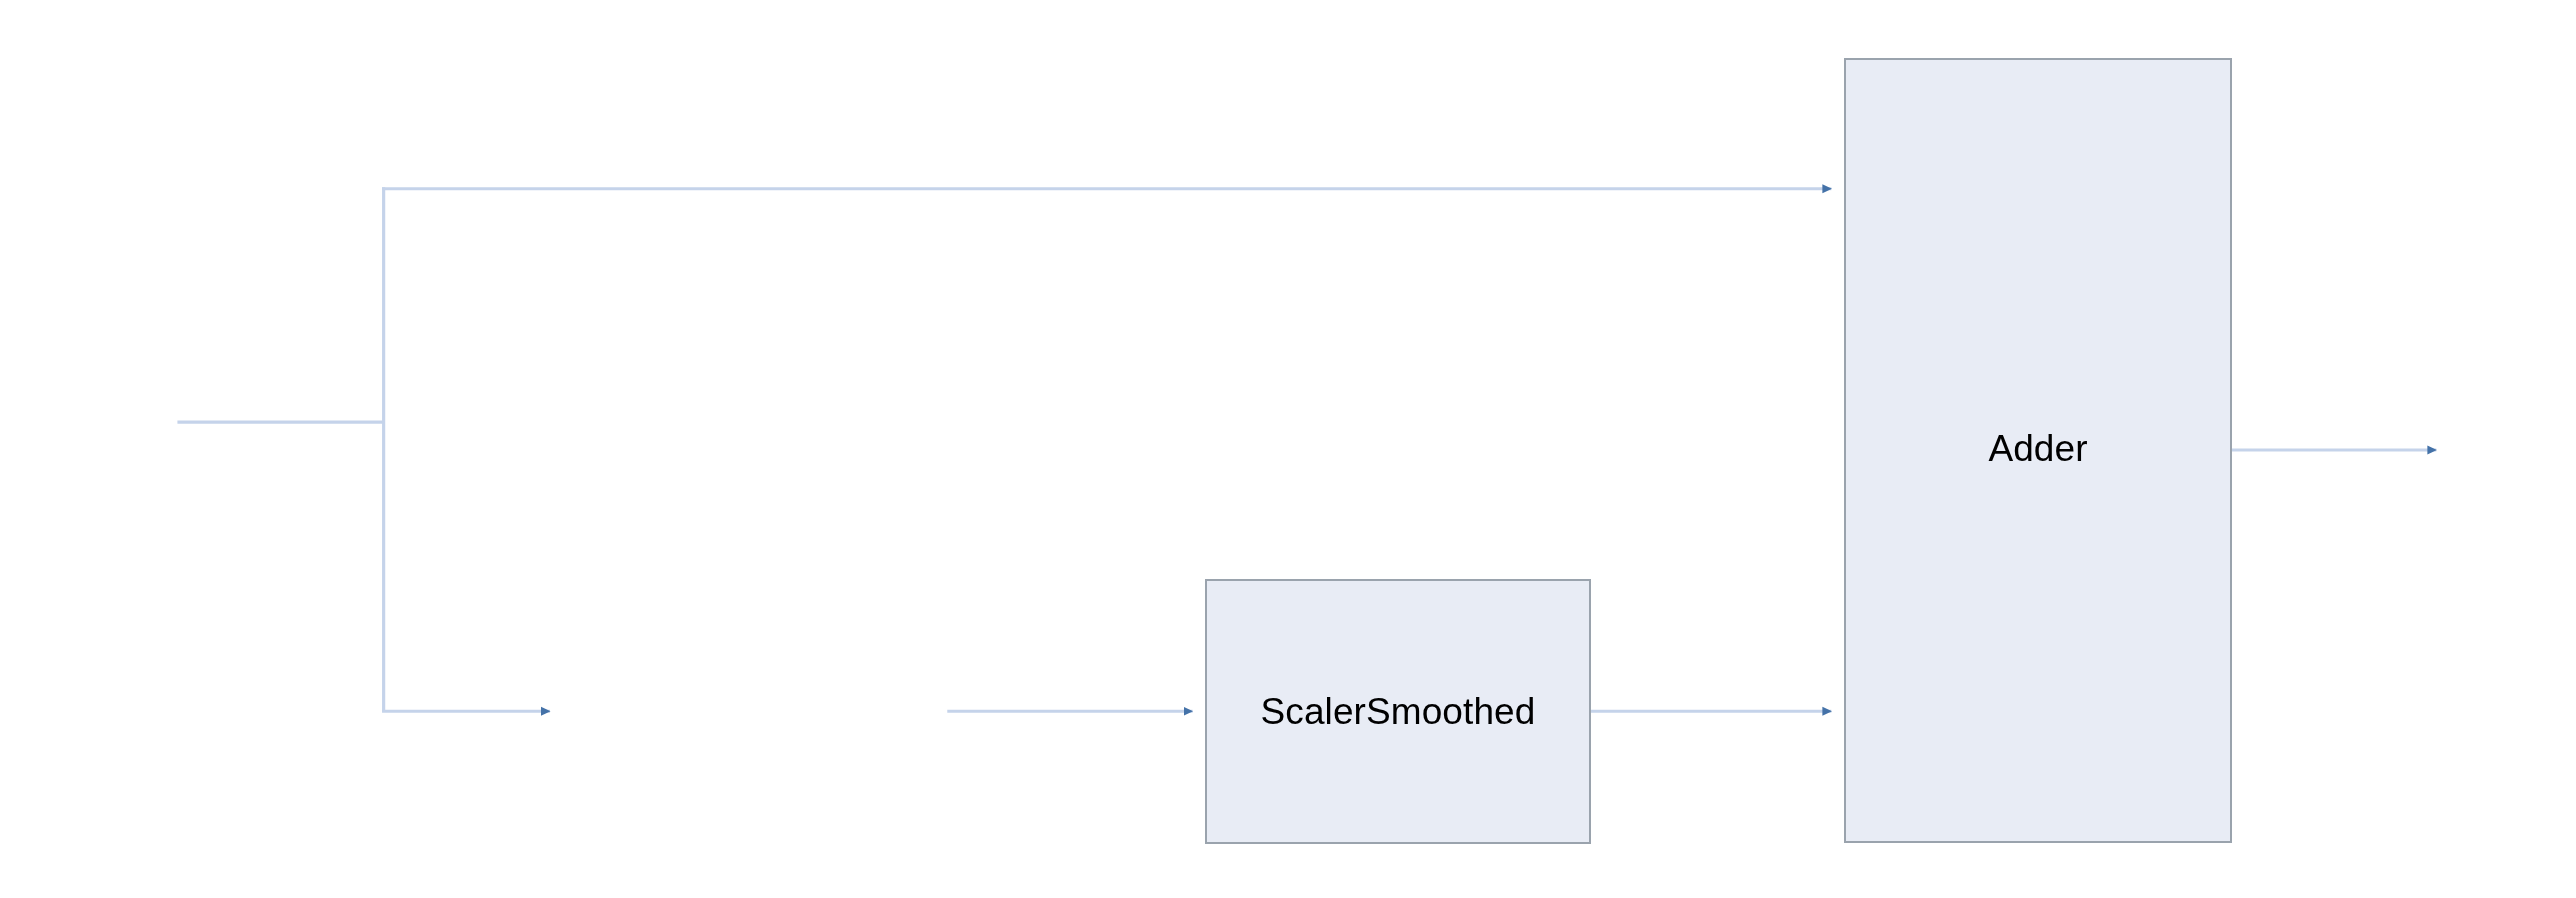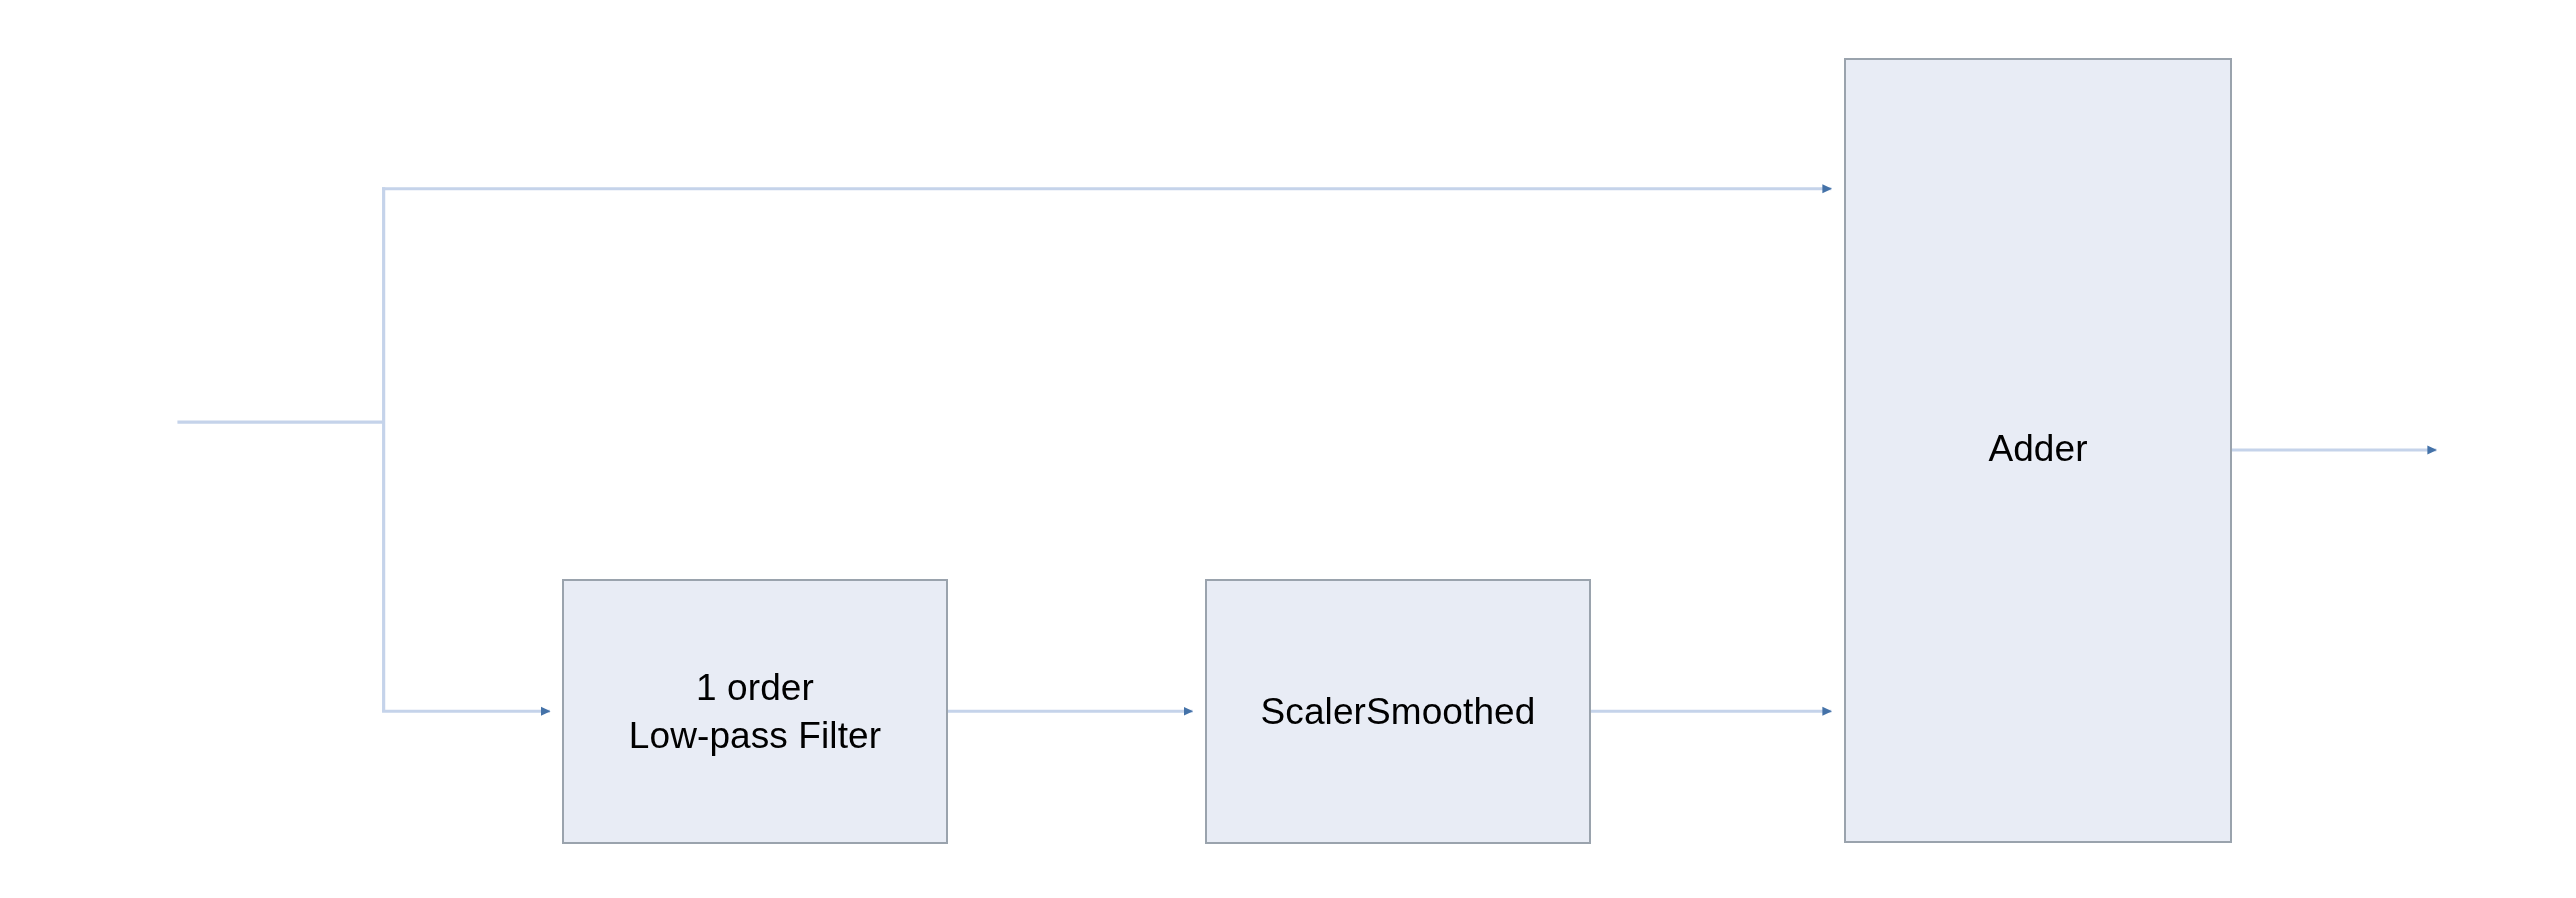--- a/index.html
+++ b/index.html
@@ -88,24 +88,20 @@
 
     <path d="M 384 716 L 553 716" fill="none" stroke="#c5d3ea" stroke-width="3.2" marker-end="url(#arrow-blue)"></path>
 
     <path d="M 953 716 L 1200 716" fill="none" stroke="#c5d3ea" stroke-width="3.2" marker-end="url(#arrow-blue)"></path>
 
     <path d="M 1600 716 L 1843 716" fill="none" stroke="#c5d3ea" stroke-width="3.2" marker-end="url(#arrow-blue)"></path>
 
     <path d="M 2245 453 L 2452 453" fill="none" stroke="#c5d3ea" stroke-width="3.2" marker-end="url(#arrow-blue)"></path>
   </svg>
 
-  <div class="process-block" id="block-lowpass-filter">
-    <span class="block-label">1 order
-Low-pass Filter</span>
-  </div>
 
   <div class="process-block" id="block-scaler-smoothed">
     <span class="block-label">ScalerSmoothed</span>
   </div>
 
   <div class="process-block" id="block-adder">
     <span class="block-label">Adder</span>
   </div>
 
 </div>

